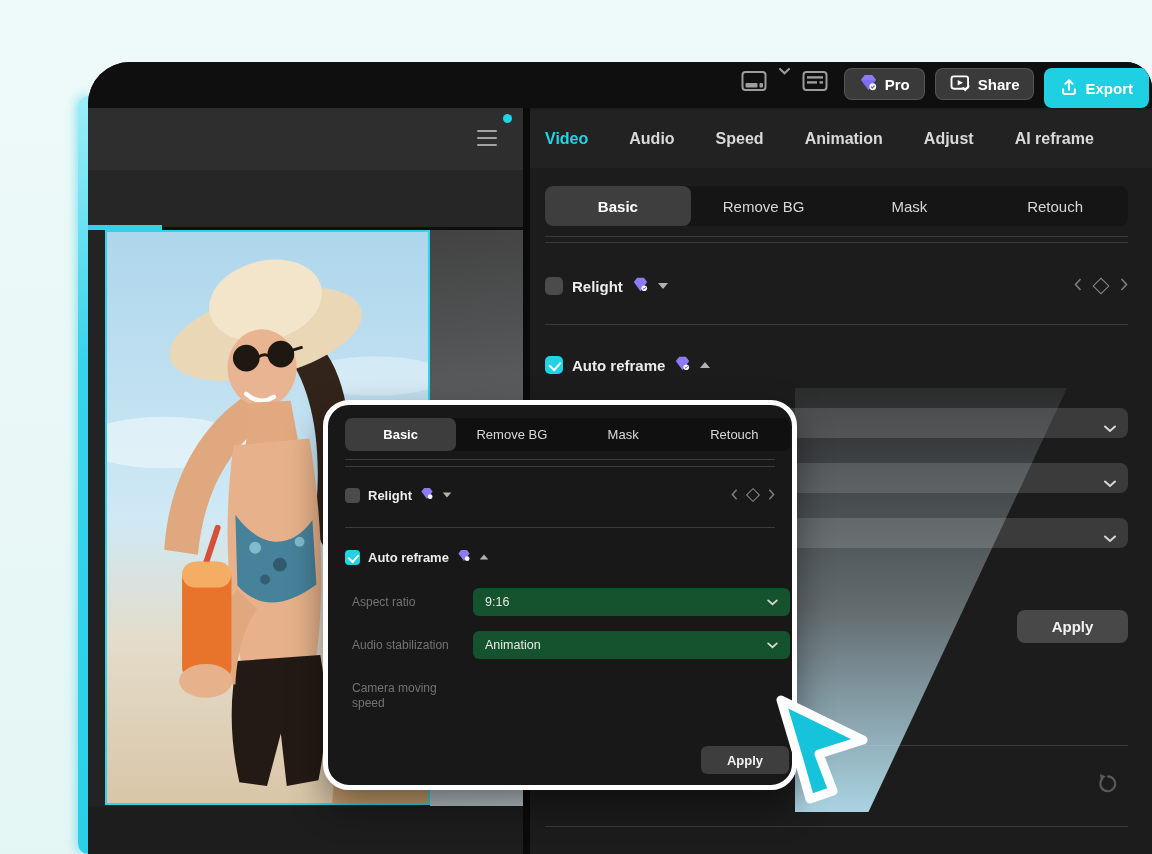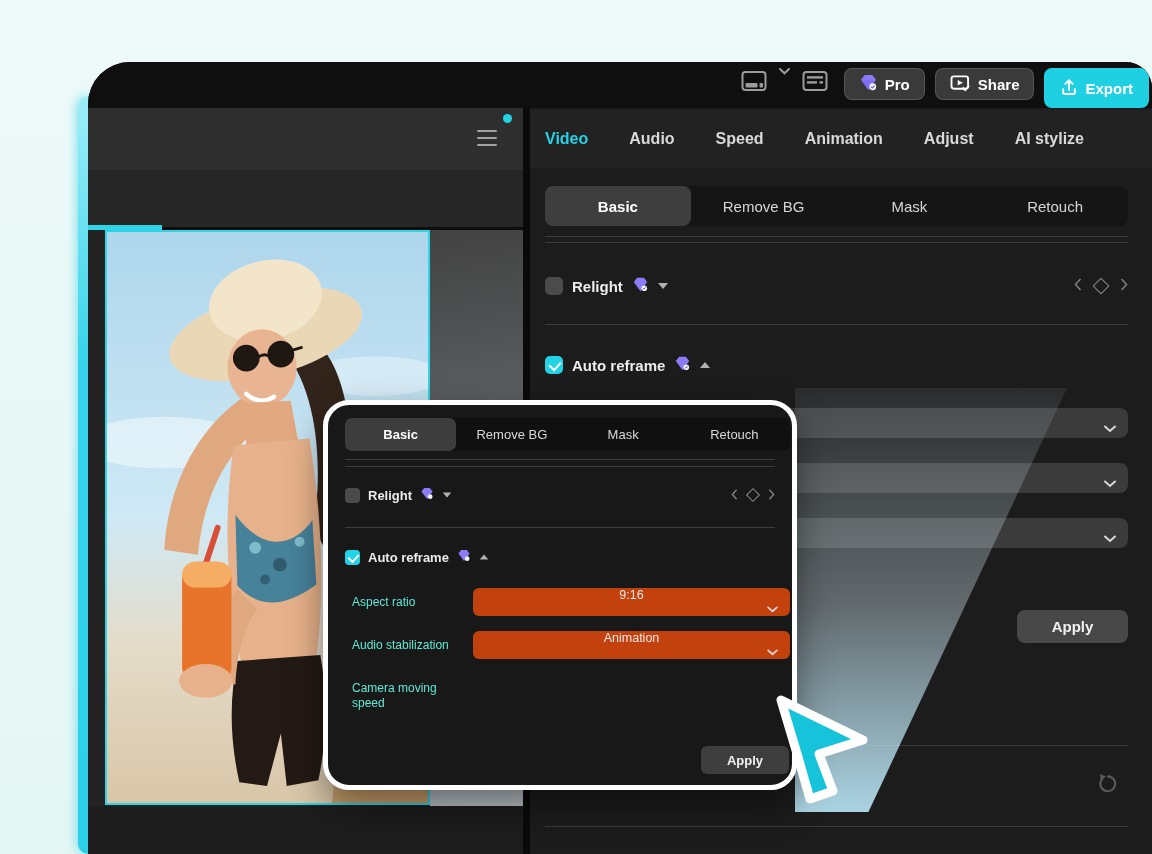--- a/index.html
+++ b/index.html
@@ -74,23 +74,23 @@
     background:#181818;border:5px solid #fff;border-radius:26px;box-sizing:border-box;
     box-shadow:0 16px 36px rgba(0,0,0,.45);}
   .p-seg{position:absolute;left:17px;top:13px;width:445px;height:33px;background:#101010;border-radius:7px;display:flex;}
   .p-seg .cell{flex:1;display:flex;align-items:center;justify-content:center;font-size:13px;color:#d8d8d8;border-radius:7px;}
   .p-seg .cell.active{background:#3d3d3d;color:#fff;font-weight:bold;}
   .p-hr{position:absolute;left:17px;width:430px;height:1px;background:#3c3c3c;}
   .p-row{position:absolute;left:17px;right:17px;height:28px;display:flex;align-items:center;gap:8px;}
   .p-row .lbl{font-size:13px;font-weight:bold;color:#ececec;}
   .p-kf{margin-left:auto;display:flex;align-items:center;gap:10px;}
   .p-kf .kf-diamond{width:8px;height:8px;}
-  .p-field-label{position:absolute;left:24px;width:106px;font-size:12px;color:#5eead4;line-height:1.25;}
-  .p-dd{position:absolute;left:145px;width:317px;height:28px;background:#c2410c;border-radius:6px;
-    display:flex;align-items:center;padding:0 12px;box-sizing:border-box;font-size:12.5px;color:#e8e8e8;flex-direction:column;}
+  .p-field-label{position:absolute;left:24px;width:106px;font-size:12px;color:#737373;line-height:1.25;}
+  .p-dd{position:absolute;left:145px;width:317px;height:28px;background:#14532d;border-radius:6px;
+    display:flex;align-items:center;padding:0 12px;box-sizing:border-box;font-size:12.5px;color:#e8e8e8;}
   .p-dd .chev{margin-left:auto;}
   .p-apply{position:absolute;left:373px;top:341px;width:88px;height:28px;display:flex;align-items:center;justify-content:center;
     background:#3e3e3e;border-radius:6px;color:#f0f0f0;font-size:13px;font-weight:bold;}
   
   .cursor{position:absolute;left:763px;top:690px;width:115px;height:125px;z-index:7;pointer-events:none;}
 </style>
 </head>
 <body>
 
 <div class="stage">
@@ -214,21 +214,21 @@
 
     <div class="sep"></div>
 
     <div class="right-panel">
       <div class="rp-tabbar">
         <span class="rp-tab active">Video</span>
         <span class="rp-tab">Audio</span>
         <span class="rp-tab">Speed</span>
         <span class="rp-tab">Animation</span>
         <span class="rp-tab">Adjust</span>
-        <span class="rp-tab">AI stylize</span>
+        <span class="rp-tab">AI reframe</span>
       </div>
 
       <div class="seg">
         <div class="cell active">Basic</div>
         <div class="cell">Remove BG</div>
         <div class="cell">Mask</div>
         <div class="cell">Retouch</div>
       </div>
 
       <div class="hr" style="top:128px"></div>

